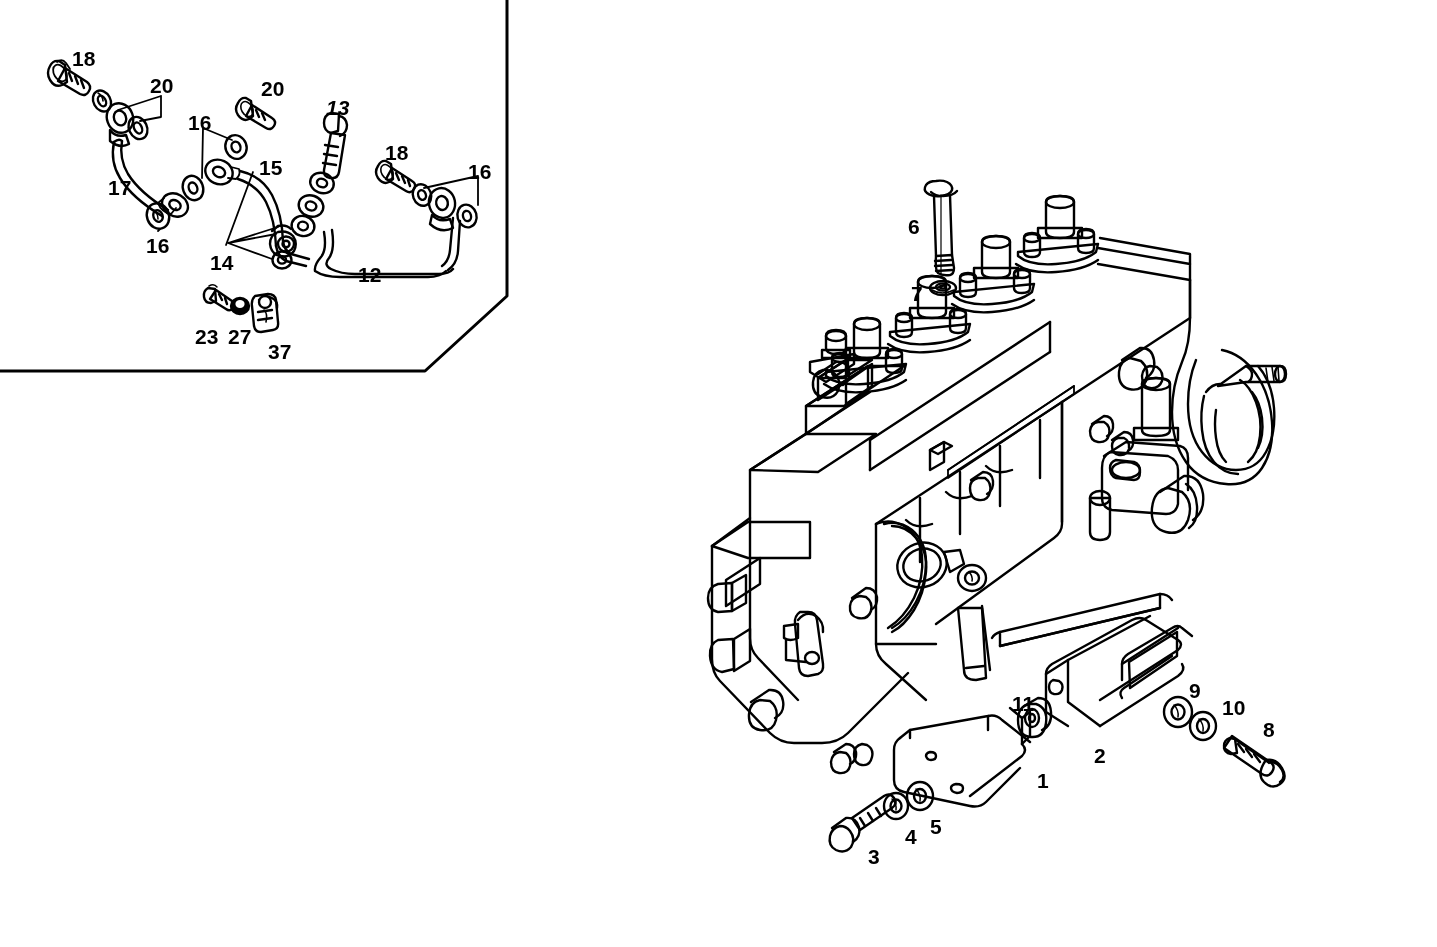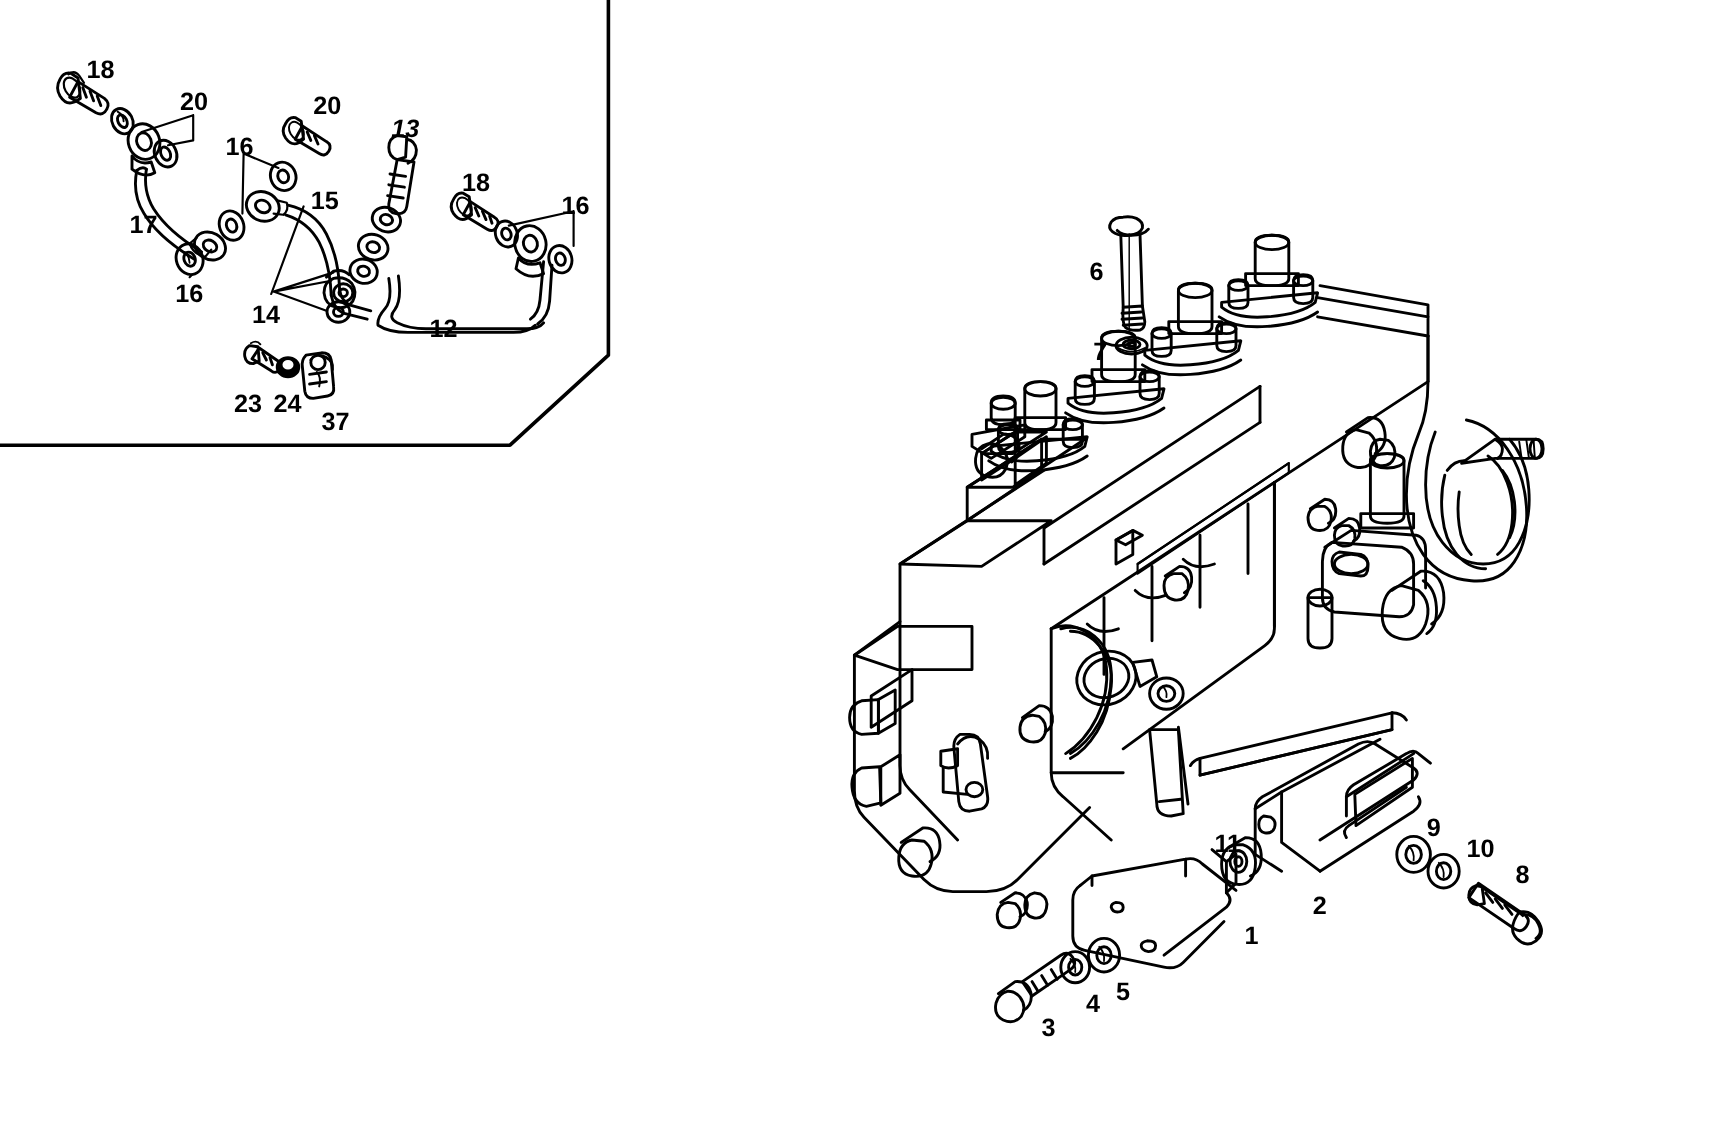--- a/index.html
+++ b/index.html
@@ -473,21 +473,21 @@
 <div class="callout" style="left:326px;top:97px;font-style:italic;">13</div>
 <div class="callout" style="left:188px;top:112px;">16</div>
 <div class="callout" style="left:385px;top:142px;">18</div>
 <div class="callout" style="left:259px;top:157px;">15</div>
 <div class="callout" style="left:468px;top:161px;">16</div>
 <div class="callout" style="left:108px;top:177px;">17</div>
 <div class="callout" style="left:146px;top:235px;">16</div>
 <div class="callout" style="left:210px;top:252px;">14</div>
 <div class="callout" style="left:358px;top:264px;text-align:center;">12</div>
 <div class="callout" style="left:195px;top:326px;">23</div>
-<div class="callout" style="left:228px;top:326px;">24</div>
+<div class="callout" style="left:228px;top:326px;">27</div>
 <div class="callout" style="left:268px;top:341px;">37</div>
 
 <div class="callout" style="left:908px;top:216px;">6</div>
 <div class="callout" style="left:911px;top:283px;">7</div>
 <div class="callout" style="left:1012px;top:693px;">11</div>
 <div class="callout" style="left:1189px;top:680px;">9</div>
 <div class="callout" style="left:1222px;top:697px;">10</div>
 <div class="callout" style="left:1263px;top:719px;">8</div>
 <div class="callout" style="left:1094px;top:745px;">2</div>
 <div class="callout" style="left:1037px;top:770px;">1</div>

